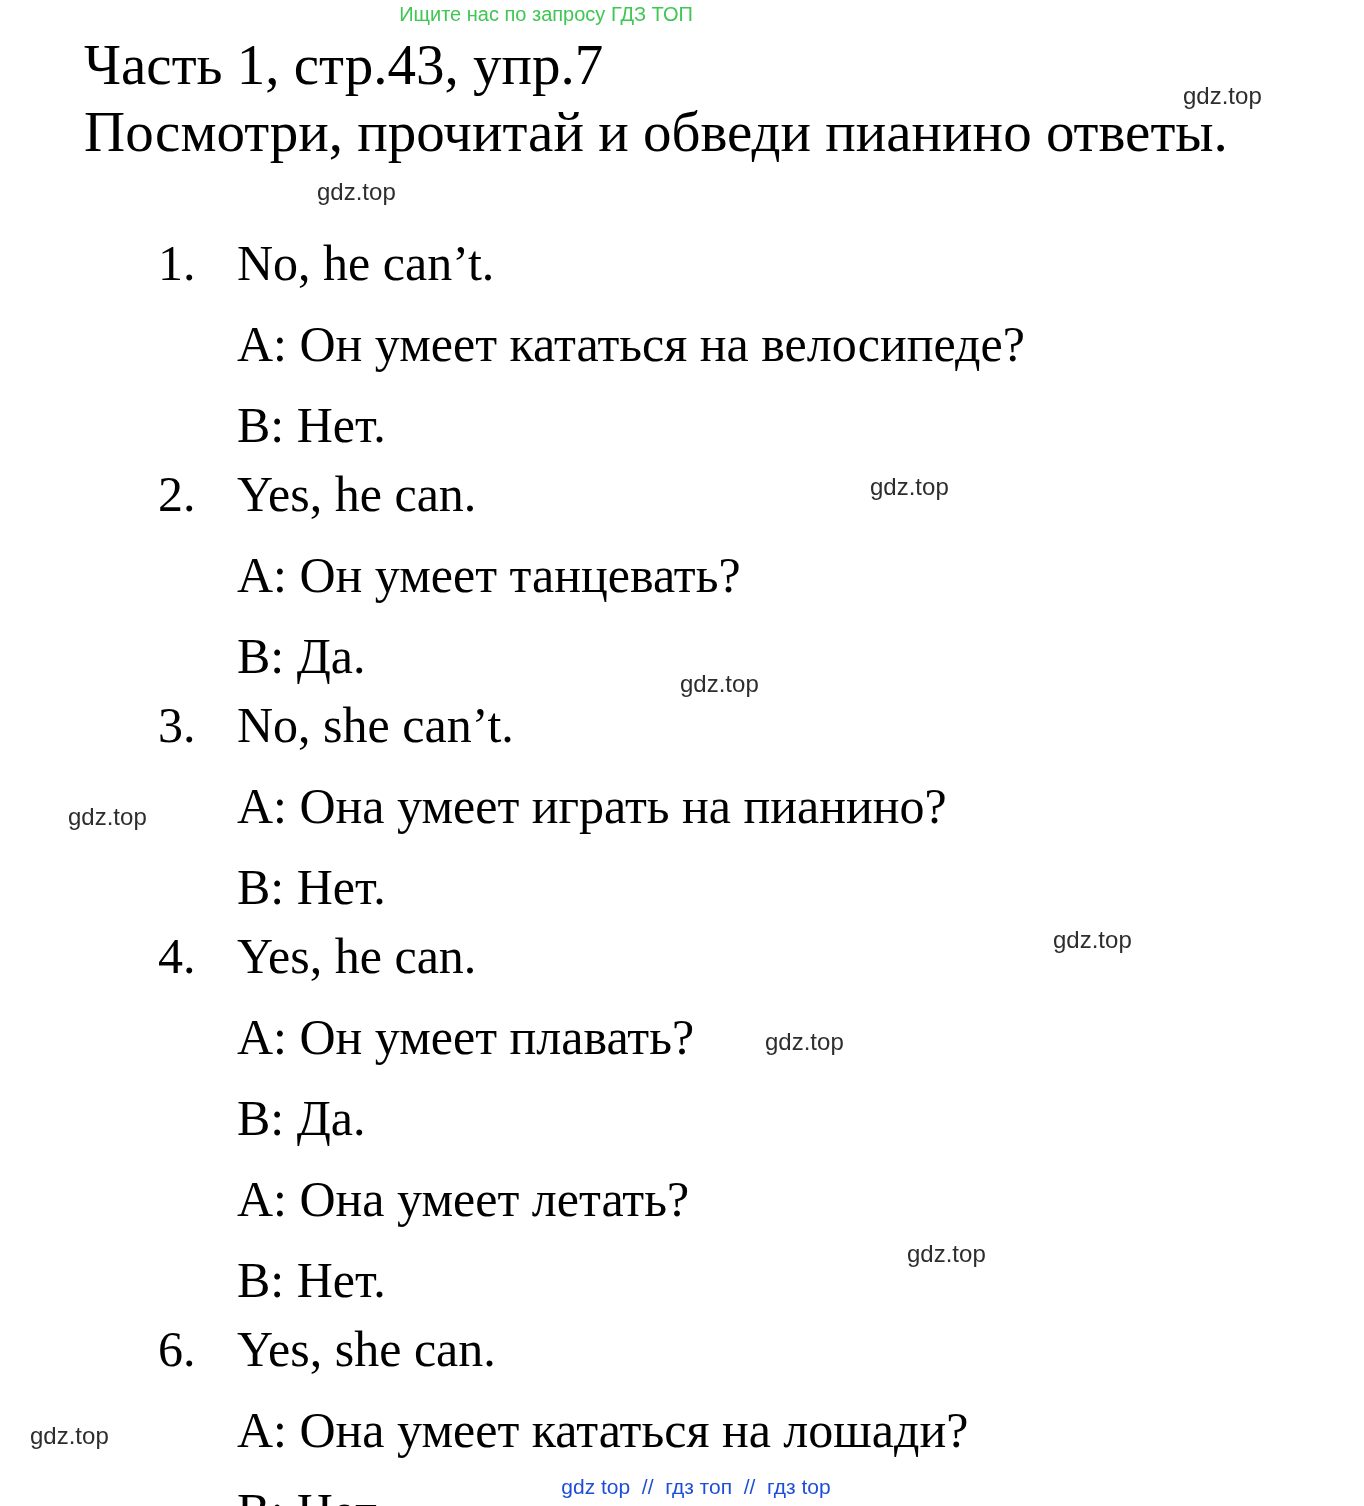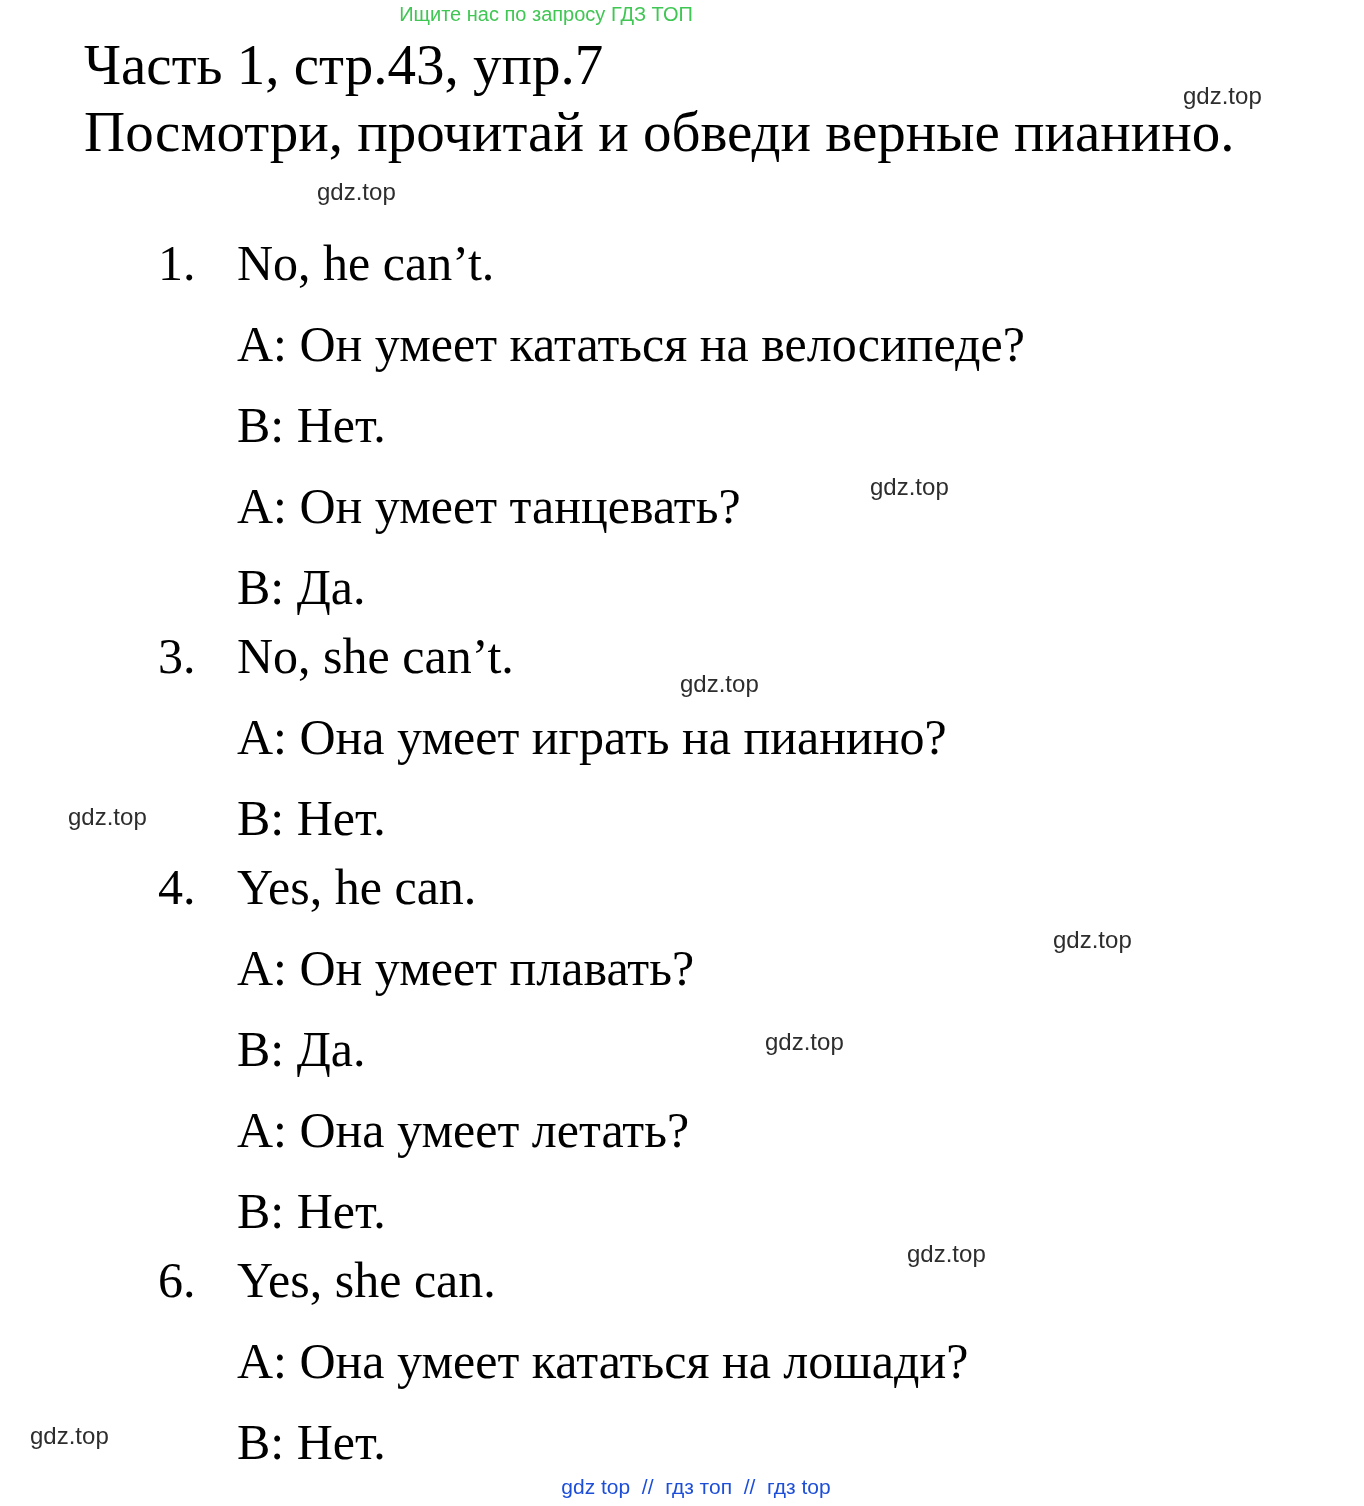--- a/index.html
+++ b/index.html
@@ -61,31 +61,32 @@
     color: #1d4ed8;
     white-space: pre;
   }
 </style>
 </head>
 <body>
 
 <div class="abs banner">Ищите нас по запросу ГДЗ ТОП</div>
 
 <div class="abs title">Часть 1, стр.43, упр.7</div>
-<div class="abs subtitle">Посмотри, прочитай и обведи верные пианино.</div>
+<div class="abs subtitle">Посмотри, прочитай и обведи пианино ответы.</div>
 
 <div class="abs exercise">
 
   <div class="ex-item">
     <div class="ex-line"><span class="ex-num">1.</span><span>No, he can’t.</span></div>
     <div class="ex-line ex-q">A: Он умеет кататься на велосипеде?</div>
     <div class="ex-line ex-r">B: Нет.</div>
   </div>
 
   <div class="ex-item">
+    <div class="ex-line"><span class="ex-num">2.</span><span>Yes, he can.</span></div>
     <div class="ex-line ex-q">A: Он умеет танцевать?</div>
     <div class="ex-line ex-r">B: Да.</div>
   </div>
 
   <div class="ex-item">
     <div class="ex-line"><span class="ex-num">3.</span><span>No, she can’t.</span></div>
     <div class="ex-line ex-q">A: Она умеет играть на пианино?</div>
     <div class="ex-line ex-r">B: Нет.</div>
   </div>
 

